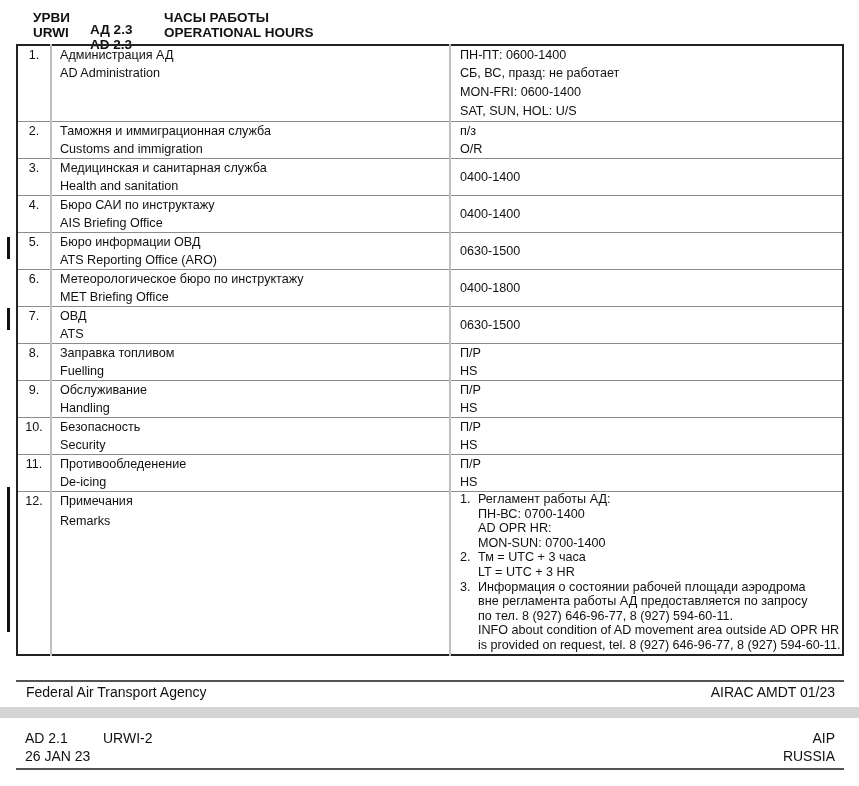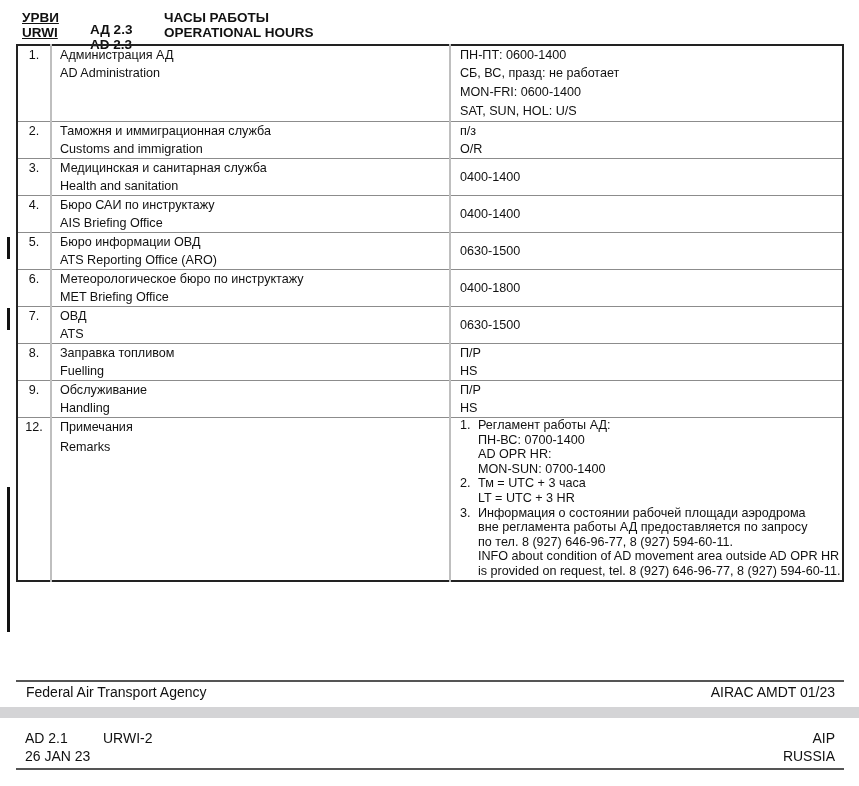--- a/index.html
+++ b/index.html
@@ -2,21 +2,21 @@
 <html><head>
 <meta charset="utf-8">
 <style>
   html, body { margin: 0; padding: 0; background: #ffffff; }
   body { width: 859px; height: 786px; position: relative; overflow: hidden;
          font-family: "Liberation Sans", sans-serif; color: #111; }
   .hdr { position: absolute; left: 21px; font-weight: bold; font-size: 13.5px; line-height: 15px; }
   .hdr span { position: absolute; white-space: nowrap; }
   #hdr1 { top: 10px; }
   #hdr2 { top: 25px; }
-  .c1 { left: 1px; text-decoration: underline; } .c2 { left: 69px; margin-top: 12px; } .c3 { left: 143px; text-align: center; }
+  .c1 { left: 12px; } .c2 { left: 69px; margin-top: 12px; } .c3 { left: 143px; text-align: center; }
 
   table.hours { position: absolute; left: 16px; top: 44px; width: 828px;
     border-collapse: collapse; font-size: 12.6px; table-layout: fixed; }
   table.hours td { border-top: 1px solid #8c8c8c; vertical-align: top; padding: 0; }
   table.hours { border: 2px solid #222; }
   td.num { width: 32px; text-align: center; border-right: 2px solid #bfbfbf; }
   td.desc { width: 389px; padding-left: 8px !important; border-right: 2px solid #bfbfbf; border-radius: 11px; }
   td.val { padding-left: 9px !important; }
   .ln { line-height: 18px; white-space: nowrap; }
   .ln2 { line-height: 19px; white-space: nowrap; }
@@ -169,20 +169,46 @@
           <div class="ln">HS</div>
     </td>
   </tr>
   <tr class="rs">
     <td class="num">
           <div class="ln">9.</div>
         </td>
     <td class="desc">
       <div class="ln">Обслуживание</div>
           <div class="ln">Handling</div>
+    </td>
+    <td class="val">
+      <div class="ln">П/Р</div>
+          <div class="ln">HS</div>
+    </td>
+  </tr>
+  <tr class="rs">
+    <td class="num">
+          <div class="ln">10.</div>
+        </td>
+    <td class="desc">
+      <div class="ln">Безопасность</div>
+          <div class="ln">Security</div>
+    </td>
+    <td class="val">
+      <div class="ln">П/Р</div>
+          <div class="ln">HS</div>
+    </td>
+  </tr>
+  <tr class="rs">
+    <td class="num">
+          <div class="ln">11.</div>
+        </td>
+    <td class="desc">
+      <div class="ln">Противообледенение</div>
+          <div class="ln">De-icing</div>
     </td>
     <td class="val">
       <div class="ln">П/Р</div>
           <div class="ln">HS</div>
     </td>
   </tr>
   <tr class="r12">
     <td class="num">
           <div class="ln">12.</div>
         </td>

